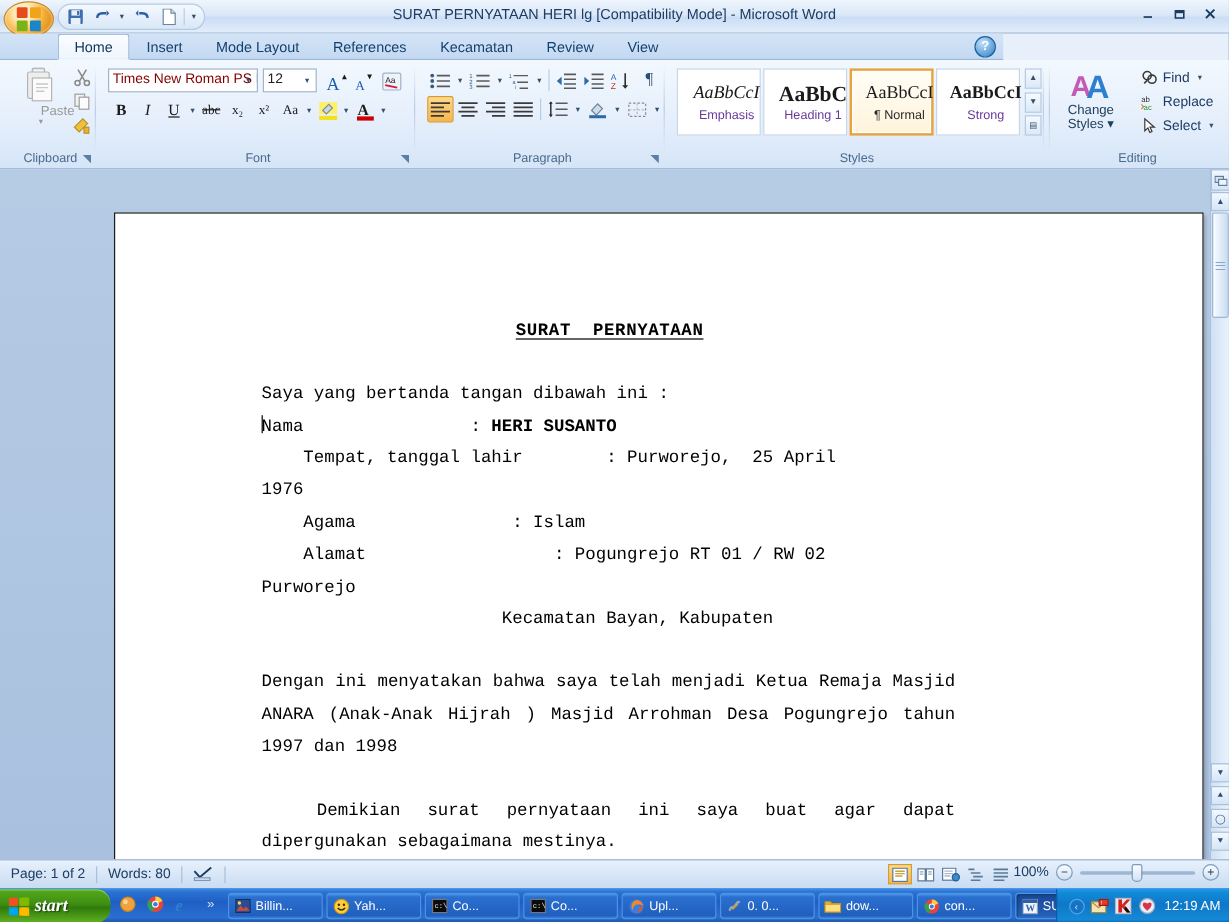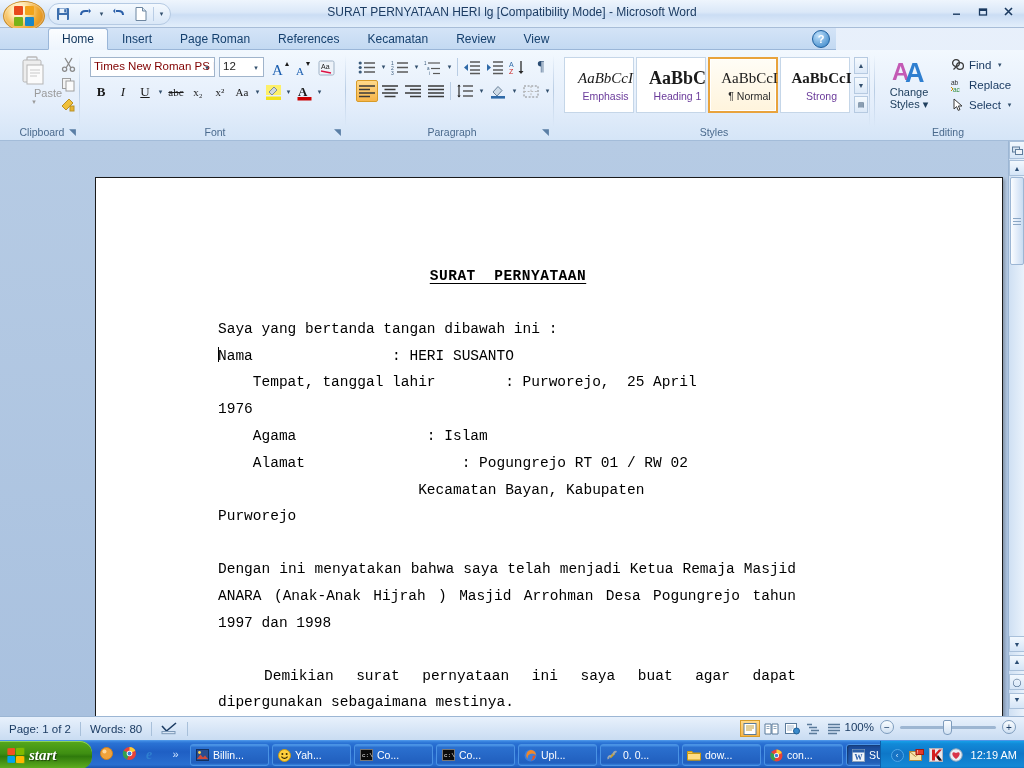--- a/index.html
+++ b/index.html
@@ -139,21 +139,21 @@
      background: linear-gradient(to bottom,#b6cbe4,#a9c1df); overflow:hidden;}
   .page { position:absolute; left:95px; top:36px; width:908px; height:600px;
      background:#fff; border:1px solid #1a1a1a; box-shadow:2px 2px 3px rgba(0,0,0,.25); }
   .doc { position:absolute; left:122px; top:85px; width:580px;
      font-family:"Liberation Mono","DejaVu Sans Mono",monospace;
      font-size:14.5px; color:#000; line-height:26.8px; }
   .doc .center { text-align:center; font-weight:bold; letter-spacing:.5px;}
   .doc u.hd { text-decoration:underline; text-underline-offset:3px; }
   .ln { white-space:pre; }
   .ln.just { white-space:normal; text-align:justify; }
-  .b { font-weight:normal;text-align:right; }
+  .b { font-weight:bold;text-align:right; }
   .caret { display:inline-block; width:1px; height:15px; background:#000;
      vertical-align:-2px; margin-right:-1px;}
 
   
   .vsb { position:absolute; right:0; top:141px; width:16px; height:575px;
      background:linear-gradient(to right,#cfe0f3,#e9f2fc);
      border-left:1px solid #9cb6d4;}
   .sb-top-btn { position:absolute; left:0; top:0; width:16px; height:18px;
      background:linear-gradient(to bottom,#f2f8fe,#d5e5f7); border:1px solid #a9c0da;
      display:flex;align-items:center;justify-content:center;cursor:pointer;}
@@ -290,21 +290,21 @@
             <path d="M2 2 L9 9 M9 2 L2 9" stroke="#1b3a60" stroke-width="1.6"></path>
           </svg>
       </div>
     </div>
   </div>
 
   <div class="tabrow">
     <div class="tabs">
       <div class="tab active">Home</div>
       <div class="tab">Insert</div>
-      <div class="tab">Page Roman</div>
+      <div class="tab">Mode Layout</div>
       <div class="tab">References</div>
       <div class="tab">Kecamatan</div>
       <div class="tab">Review</div>
       <div class="tab">View</div>
     </div>
     <div class="help-btn">?</div>
   </div>
 
   <div class="ribbon">
 
@@ -583,22 +583,22 @@
     <div class="page">
       <div class="doc">
         <div class="ln center"><u class="hd">SURAT  PERNYATAAN</u></div>
         <div style="height:26px"></div>
         <div class="ln">Saya yang bertanda tangan dibawah ini :</div>
         <div class="ln"><span class="caret"></span><span>Nama                : </span><span class="b">HERI SUSANTO</span></div>
         <div class="ln">    Tempat, tanggal lahir        : Purworejo,  25 April</div>
         <div class="ln">1976</div>
         <div class="ln">    Agama               : Islam</div>
         <div class="ln">    Alamat                  : Pogungrejo RT 01 / RW 02</div>
+        <div class="ln">Purworejo</div>
         <div class="ln">                       Kecamatan Bayan, Kabupaten</div>
-        <div class="ln">Purworejo</div>
         <div style="height:26px"></div>
         <div class="ln just" style="width:578px">Dengan ini menyatakan bahwa saya telah menjadi Ketua Remaja Masjid ANARA (Anak-Anak Hijrah ) Masjid Arrohman Desa Pogungrejo tahun 1997 dan 1998</div>
         <div style="height:26px"></div>
         <div class="ln just" style="width:578px;text-indent:46px">    Demikian surat pernyataan ini saya buat agar dapat dipergunakan sebagaimana mestinya.</div>
       </div>
     </div>
   </div>
 
   <div class="vsb">
     <div class="sb-top-btn">

